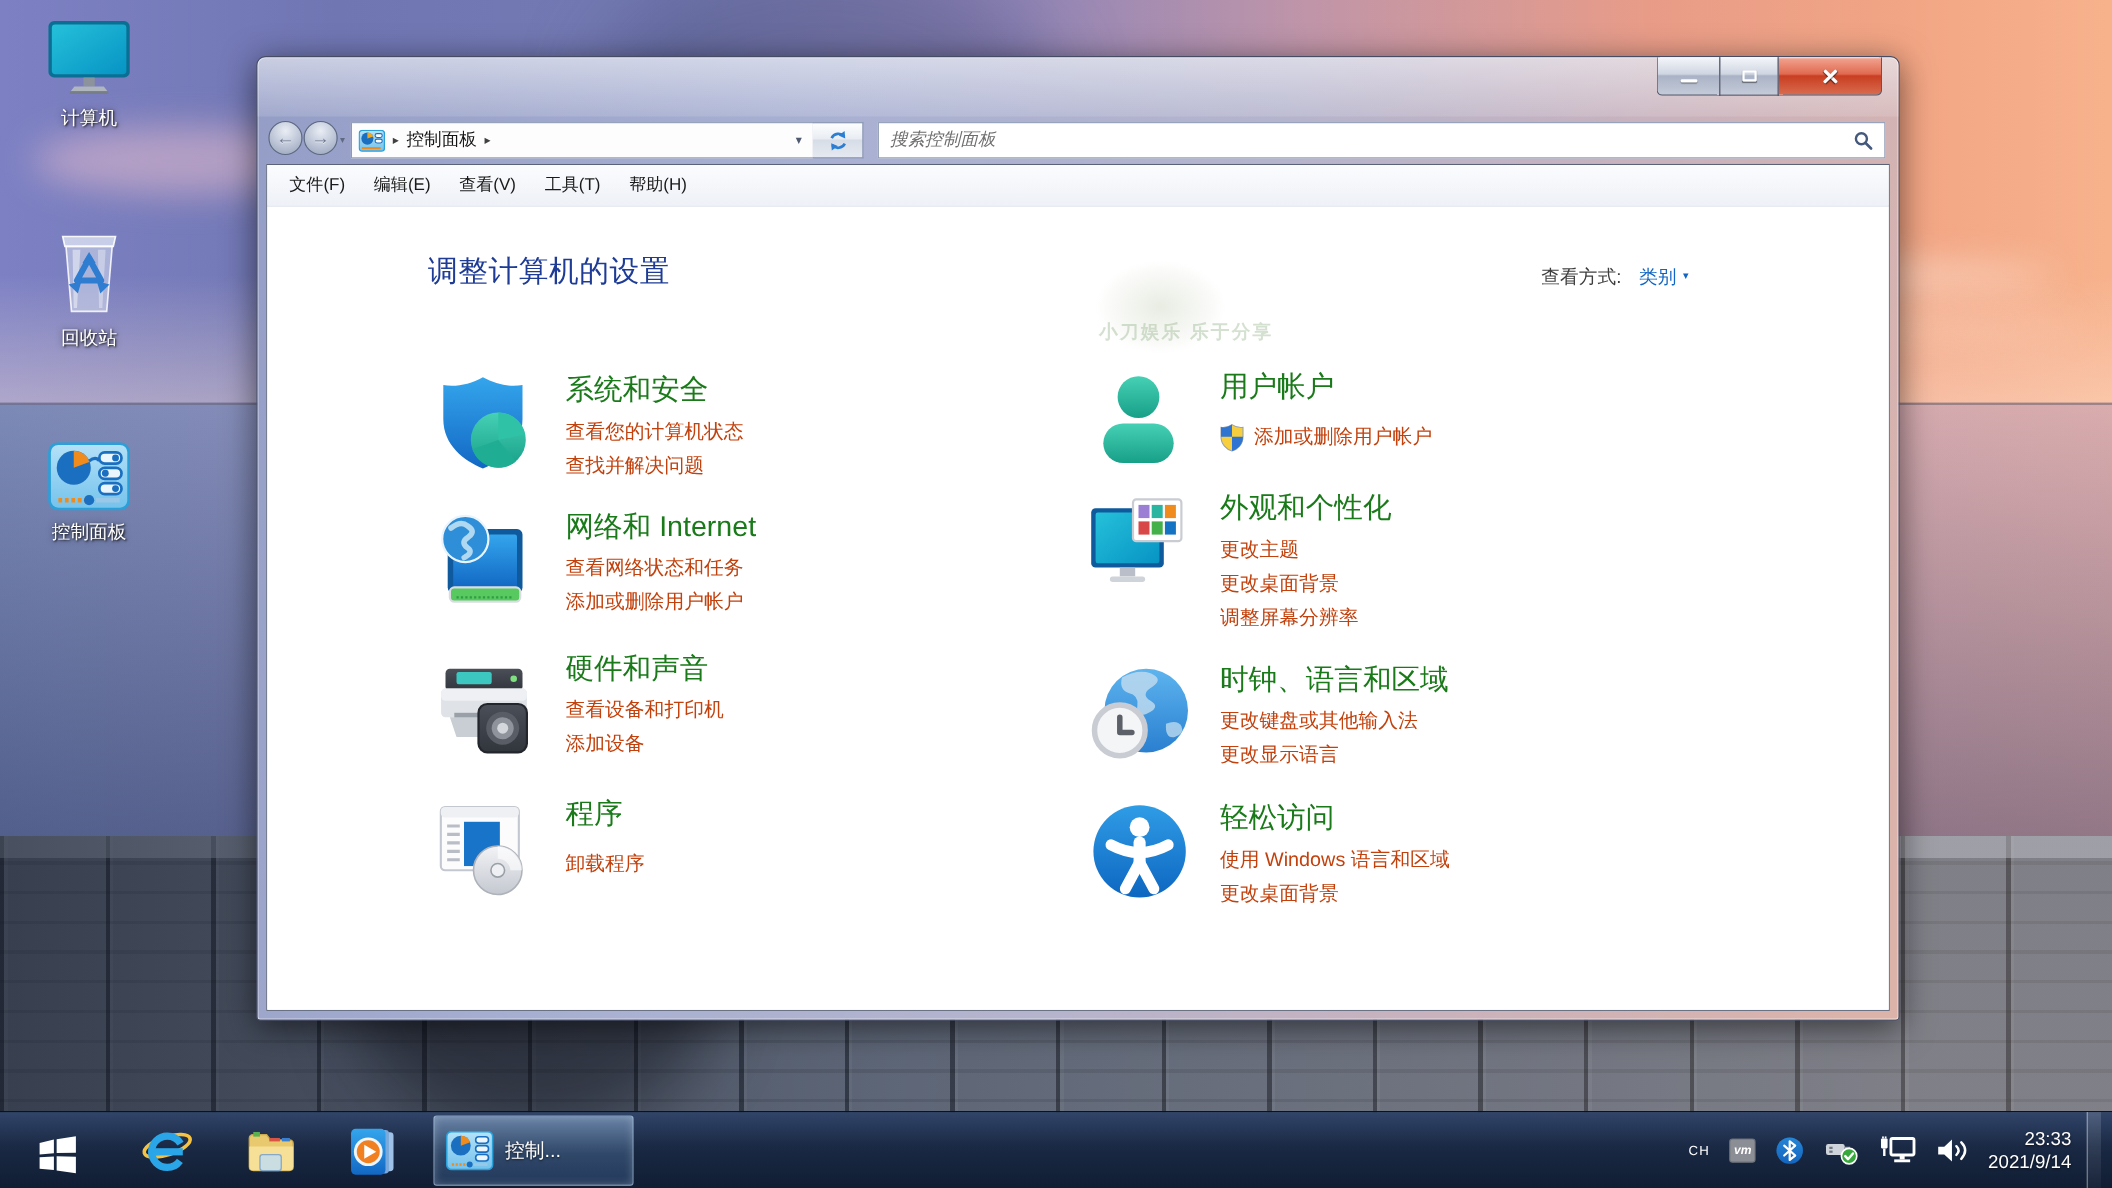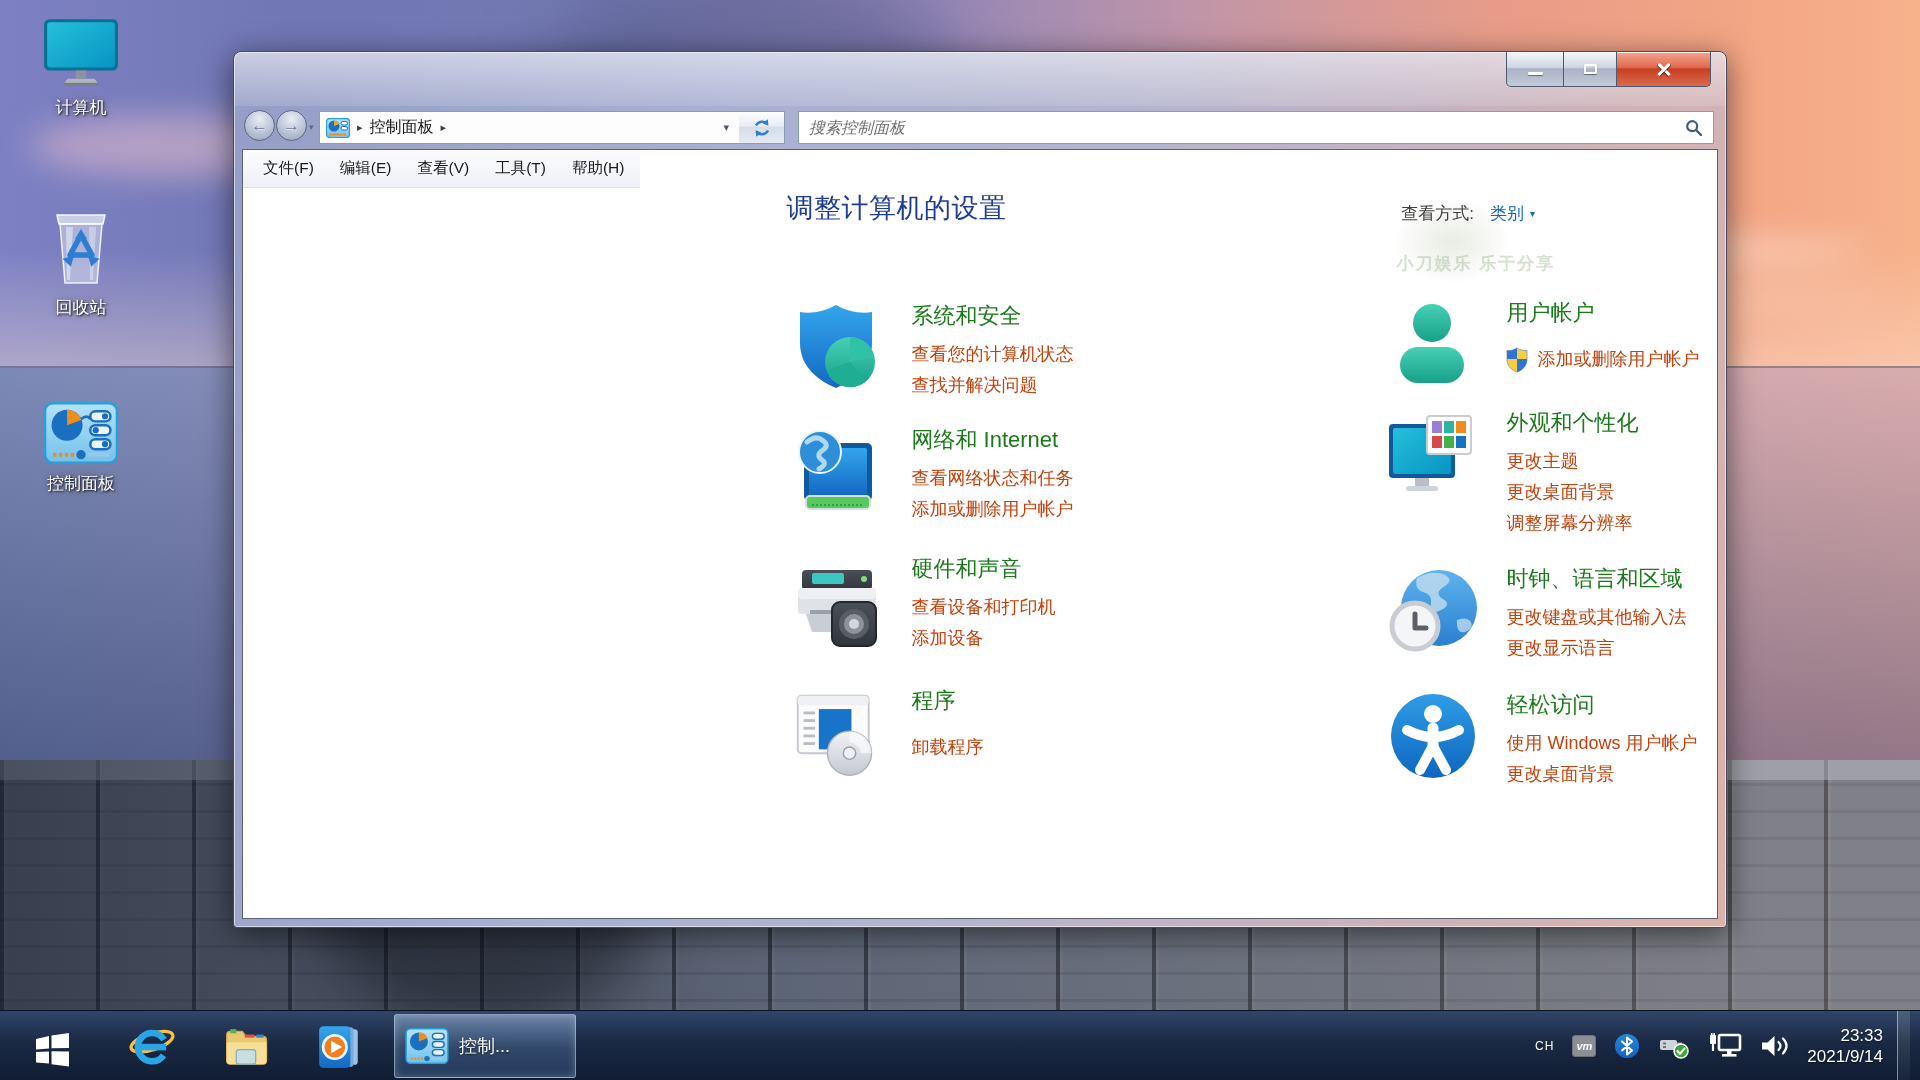--- a/index.html
+++ b/index.html
@@ -82,41 +82,41 @@
     background:linear-gradient(#fdfefe,#e9edf3 45%,#d7dde7 50%,#e5e9f1);}
   .searchbox{position:absolute;left:564px;top:59px;width:916px;height:33px;background:#fff;
     border:1px solid #8e9bb4;display:flex;align-items:center;}
   .searchbox input{flex:1;border:none;outline:none;height:100%;padding:0 10px;font-size:16px;
     font-family:inherit;background:transparent;color:#222;}
   .searchbox input::placeholder{color:#6e6e6e;font-style:italic;}
   .searchbox .mag{margin-right:10px;display:grid;place-items:center;}
 
   
   .client{position:absolute;left:8px;right:8px;top:97px;bottom:8px;border:1px solid #5a6377;
-    background:#fff;display:flex;flex-direction:row;}
+    background:#fff;display:flex;flex-direction:column;}
   .menubar{height:38px;background:linear-gradient(#fbfcfe,#eef1f7);border-bottom:1px solid #dde2ea;
     display:flex;align-items:center;padding-left:10px;}
   .menubar .mi{font-size:15.5px;color:#1a1a1a;padding:5px 10px;margin-right:6px;border-radius:2px;}
   .content{position:relative;flex:1;background:#fff;overflow:hidden;}
 
   .page-title{position:absolute;left:146px;top:40px;font-size:27px;color:#1e3c96;letter-spacing:.5px;}
   .viewby{position:absolute;right:182px;top:52px;display:flex;align-items:center;font-size:17px;}
   .viewby .vl{color:#3e3e3e;margin-right:16px;}
   .viewby .vv{color:#1166c4;}
   .viewby .vd{color:#1166c4;font-size:10px;margin-left:6px;}
 
   .watermark-blob{position:absolute;left:752px;top:48px;width:120px;height:86px;border-radius:50%;
     background:radial-gradient(rgba(205,213,192,.45),rgba(205,213,192,0) 70%);}
   .watermark-text{position:absolute;left:756px;top:102px;font-size:17px;font-weight:bold;
     color:rgba(152,182,142,.42);letter-spacing:2px;}
 
   .cat{position:absolute;display:flex;align-items:flex-start;}
   .cat .ic{flex:0 0 98px;display:flex;justify-content:center;margin-right:24px;}
   .cat .tx{display:flex;flex-direction:column;}
-  .cat-title{font-size:22px;line-height:34px;color:#1a7a1a;text-decoration:none;cursor:pointer;}
+  .cat-title{font-size:26px;line-height:34px;color:#1a7a1a;text-decoration:none;cursor:pointer;}
   .cat-link{font-size:18px;line-height:31px;color:#c2410c;text-decoration:none;cursor:pointer;}
   .cat .links{margin-top:6px;display:flex;flex-direction:column;}
   .shield-row{display:flex;align-items:center;margin-top:14px;}
   .shield-row svg{margin-right:9px;}
   #cat2 .ic{margin-top:14px;}
   #cat3 .ic{margin-top:4px;}
   #cat3 .links{margin-top:14px;}
   #cat0{left:149px;top:149px;}
   #cat1{left:149px;top:273px;}
   #cat2{left:149px;top:402px;}
@@ -509,21 +509,21 @@
               <circle cx="48" cy="26" r="9" fill="#fff"></circle>
               <path d="M22 42 Q48 56 74 42" stroke="#fff" stroke-width="10" fill="none" stroke-linecap="round"></path>
               <path d="M48 40 L48 60" stroke="#fff" stroke-width="11" stroke-linecap="round"></path>
               <path d="M48 58 L35 82" stroke="#fff" stroke-width="10" stroke-linecap="round"></path>
               <path d="M48 58 L61 82" stroke="#fff" stroke-width="10" stroke-linecap="round"></path>
             </svg>
           </div>
           <div class="tx">
             <a class="cat-title">轻松访问</a>
             <div class="links">
-              <a class="cat-link">使用 Windows 用户帐户</a>
+              <a class="cat-link">使用 Windows 语言和区域</a>
               <a class="cat-link">更改桌面背景</a>
             </div>
           </div>
         </div>
 
       </div>
     </div>
   </div>
 
   <div class="taskbar">

